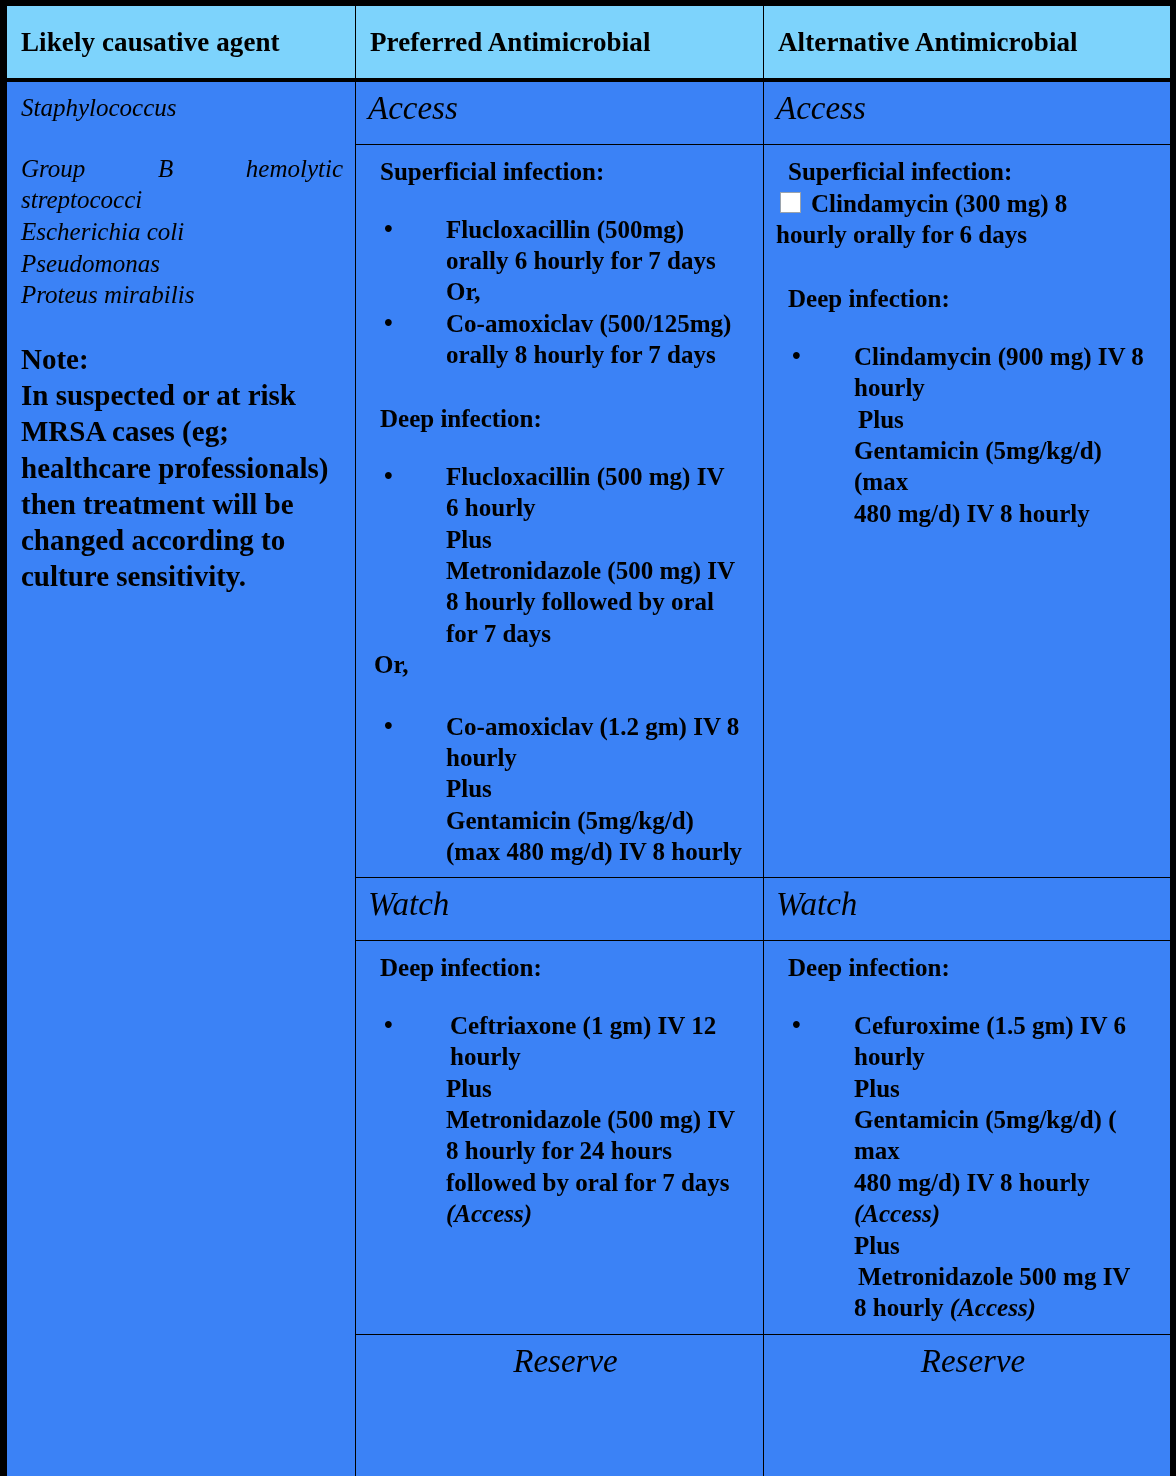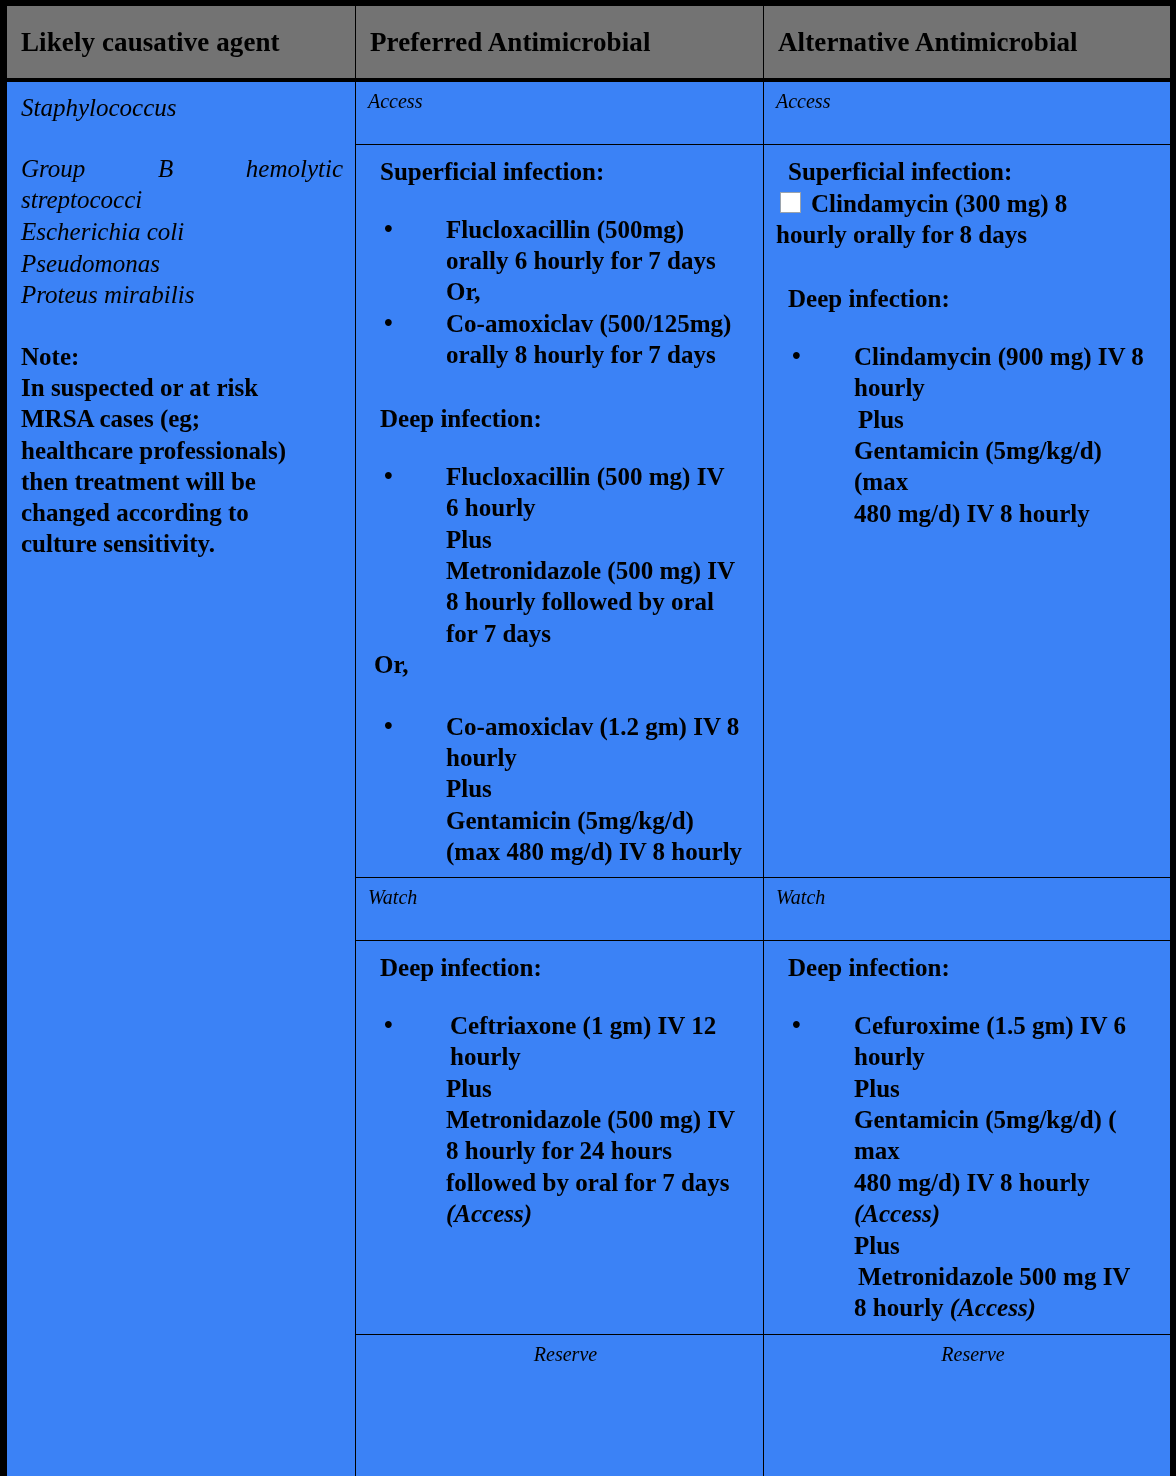--- a/index.html
+++ b/index.html
@@ -28,21 +28,21 @@
     padding:0;
     background:#3b82f6;
   }
   
   col.c1{width:349px;}
   col.c2{width:408px;}
   col.c3{width:407px;}
 
   
   tr.header-row th{
-    background:#737373;
+    background:#7dd3fc;
     height:60px;
     border-top:none;
     border-bottom:4px solid #000000;
     padding:6px 0 6px 14px;
     text-align:left;
     vertical-align:middle;
   }
   .hdr-text{
     font-size:27px;
     font-weight:bold;
@@ -63,30 +63,30 @@
   }
   .agent-list .justified{
     text-align:justify;
     text-align-last:justify;
     display:block;
     margin-top:29px;
   }
   .agent-list .ln{display:block;}
   .note-block{
     font-weight:bold;
-    font-size:25px;
+    font-size:29px;
     line-height:1.25;
     margin-top:30px;
   }
   .note-block .ln{display:block;}
 
   
   .tier-label{
     font-style:italic;
-    font-size:20px;
+    font-size:33px;
     padding:8px 0 0 12px;
     display:block;
   }
   tr.tier-row td{height:62px;}
   tr.tier-row-reserve td{height:152px;text-align:center;}
 
   
   .sect-head{
     font-weight:bold;
     font-size:25px;
@@ -257,21 +257,21 @@
         </div>
       </td>
 
       <td>
         <div class="cell-pad">
           <span class="sect-head">Superficial infection:</span>
 
           <span class="boxed-line">
             <span class="boxglyph"></span><span>Clindamycin (300 mg) 8</span>
           </span>
-          <span class="plain-line">hourly orally for 8 days</span>
+          <span class="plain-line">hourly orally for 6 days</span>
 
           <div class="gap-lg"></div>
 
           <span class="sect-head">Deep infection:</span>
           <div class="gap-md"></div>
 
           <ul class="meds">
             <li>
               <span class="ln">Clindamycin (900 mg) IV 8</span>
               <span class="ln">hourly</span>

